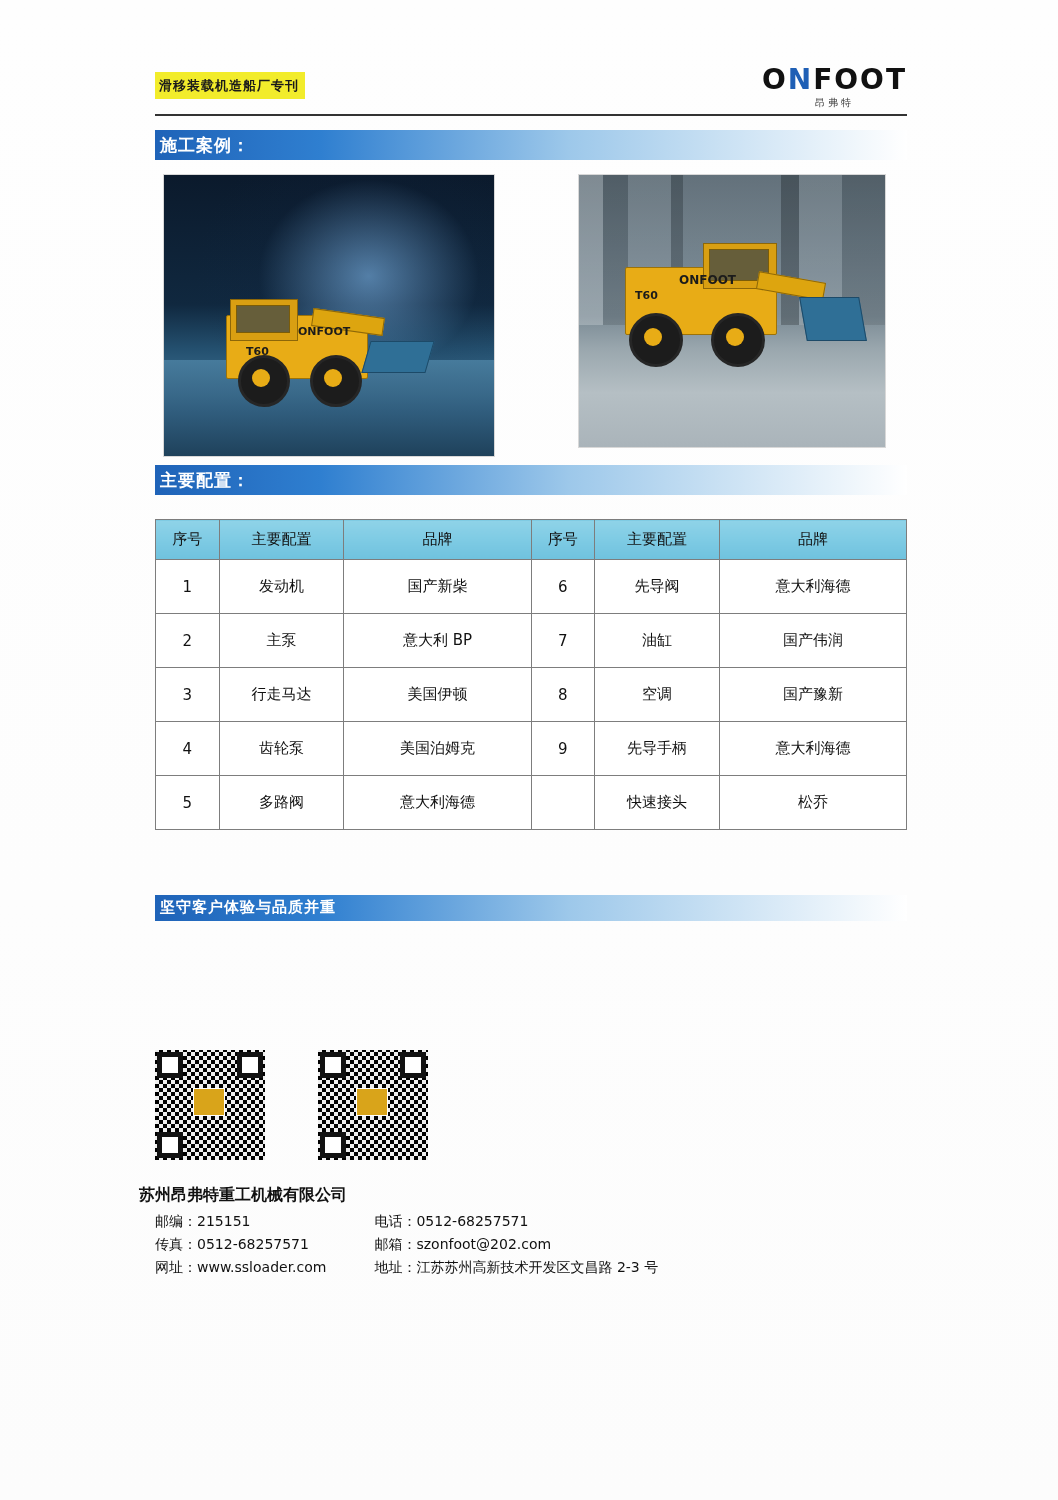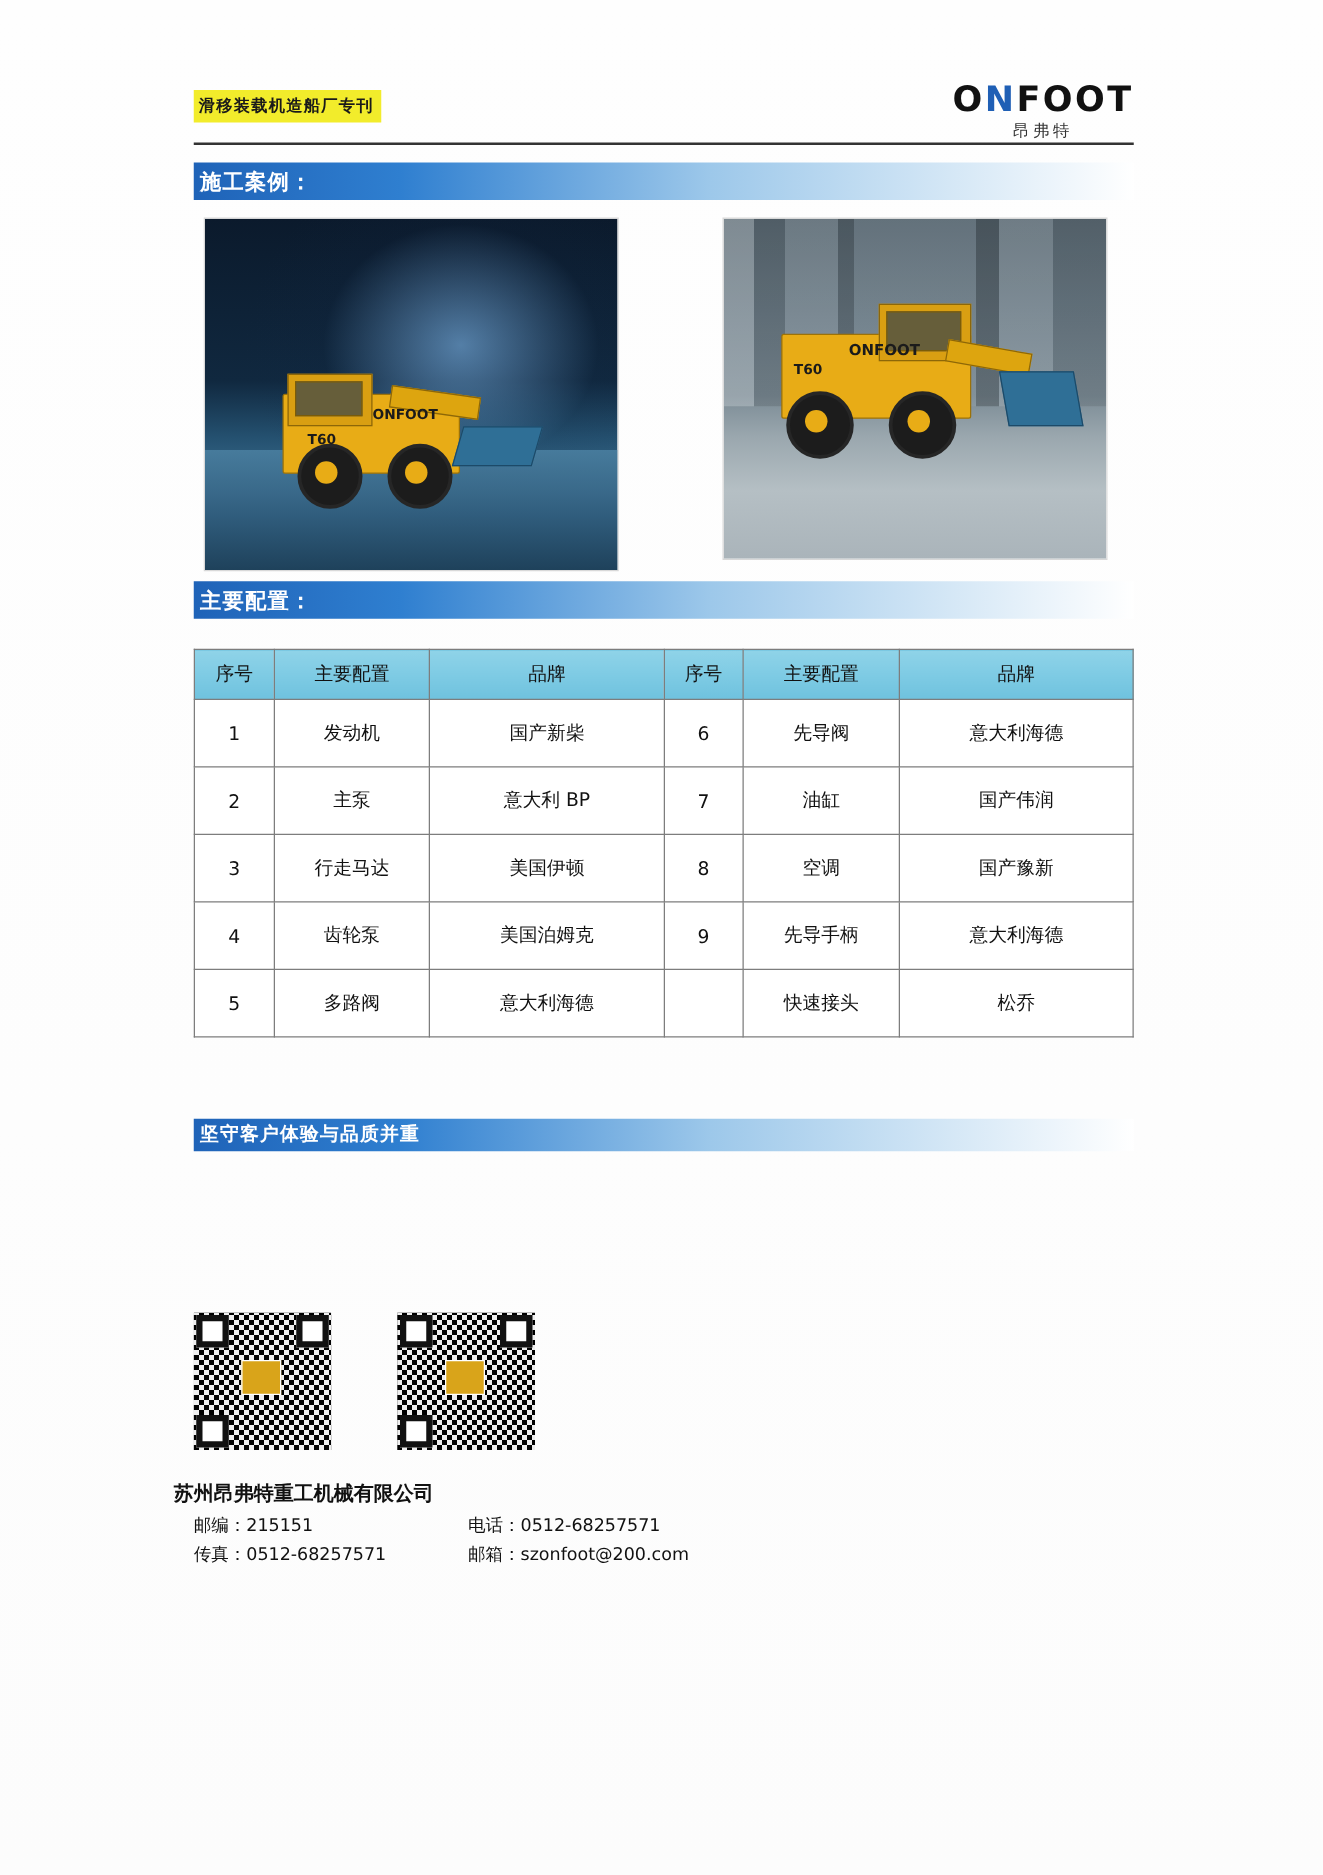--- a/index.html
+++ b/index.html
@@ -70,21 +70,21 @@
     font-weight: bold;
     letter-spacing: 2px;
     color: #111;
     line-height: 1;
   }
   .logo-text .accent {
     color: #1f5fb5;
   }
   .logo-sub {
     font-family: "DejaVu Sans", sans-serif;
-    font-size: 13px;
+    font-size: 10px;
     color: #333;
     letter-spacing: 3px;
     margin-top: 2px;
   }
 
   
   .section-bar {
     position: absolute;
     left: 155px;
     width: 752px;
@@ -430,16 +430,20 @@
   </div>
 
   <div class="company">苏州昂弗特重工机械有限公司</div>
   <div class="contact">
     <span class="row">
       <span class="c1"><span>邮编：</span><span>215151</span></span>
       <span class="c2"><span>电话：</span><span>0512-68257571</span></span>
     </span>
     <span class="row">
       <span class="c1"><span>传真：</span><span>0512-68257571</span></span>
-      <span class="c2"><span>邮箱：</span><span>szonfoot@200.com</span></span>
+      <span class="c2"><span>邮箱：</span><span>szonfoot@202.com</span></span>
     </span>
+    <span class="row">
+      <span class="c1"><span>网址：</span><span>www.ssloader.com</span></span>
+      <span class="c2"><span>地址：</span><span>江苏苏州高新技术开发区文昌路 2-3 号</span></span>
+    </span>
   </div>
 </div>
 
 </body></html>

